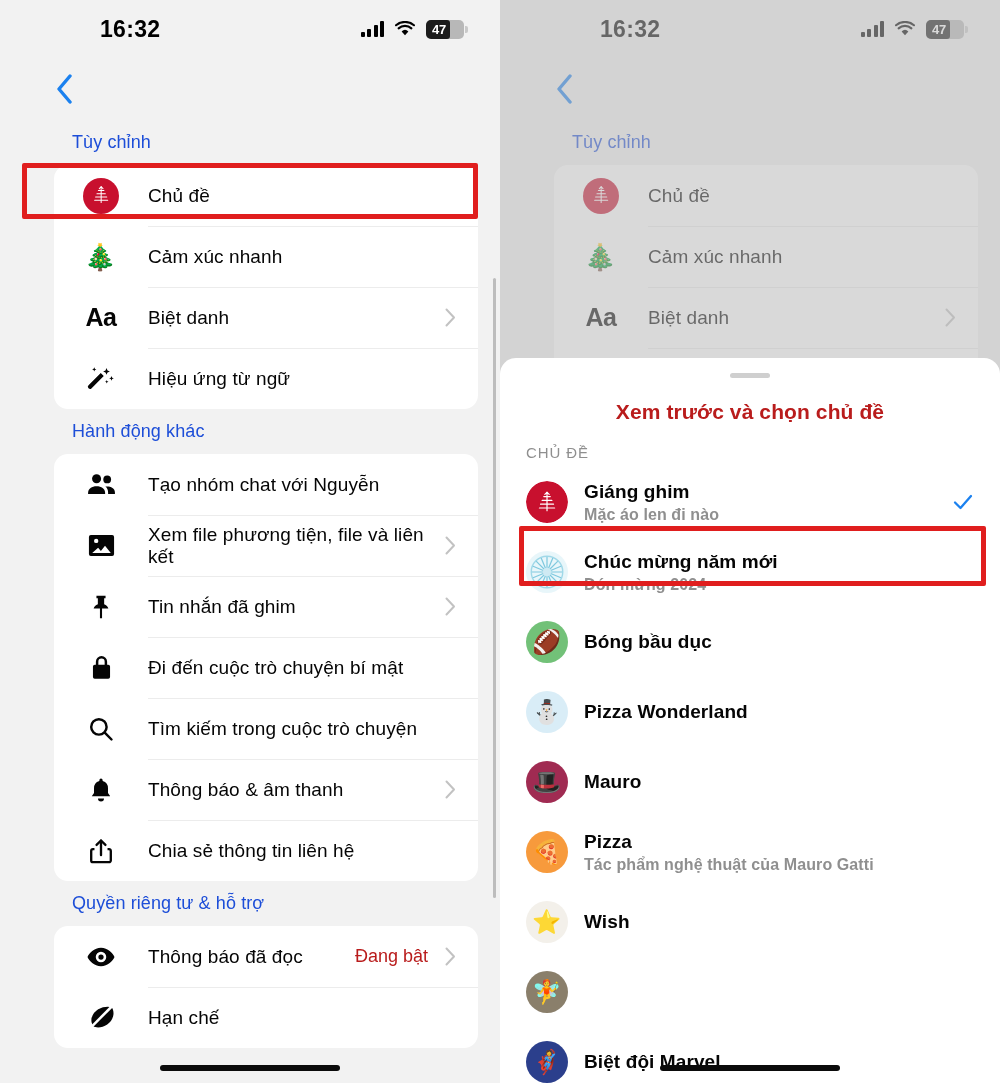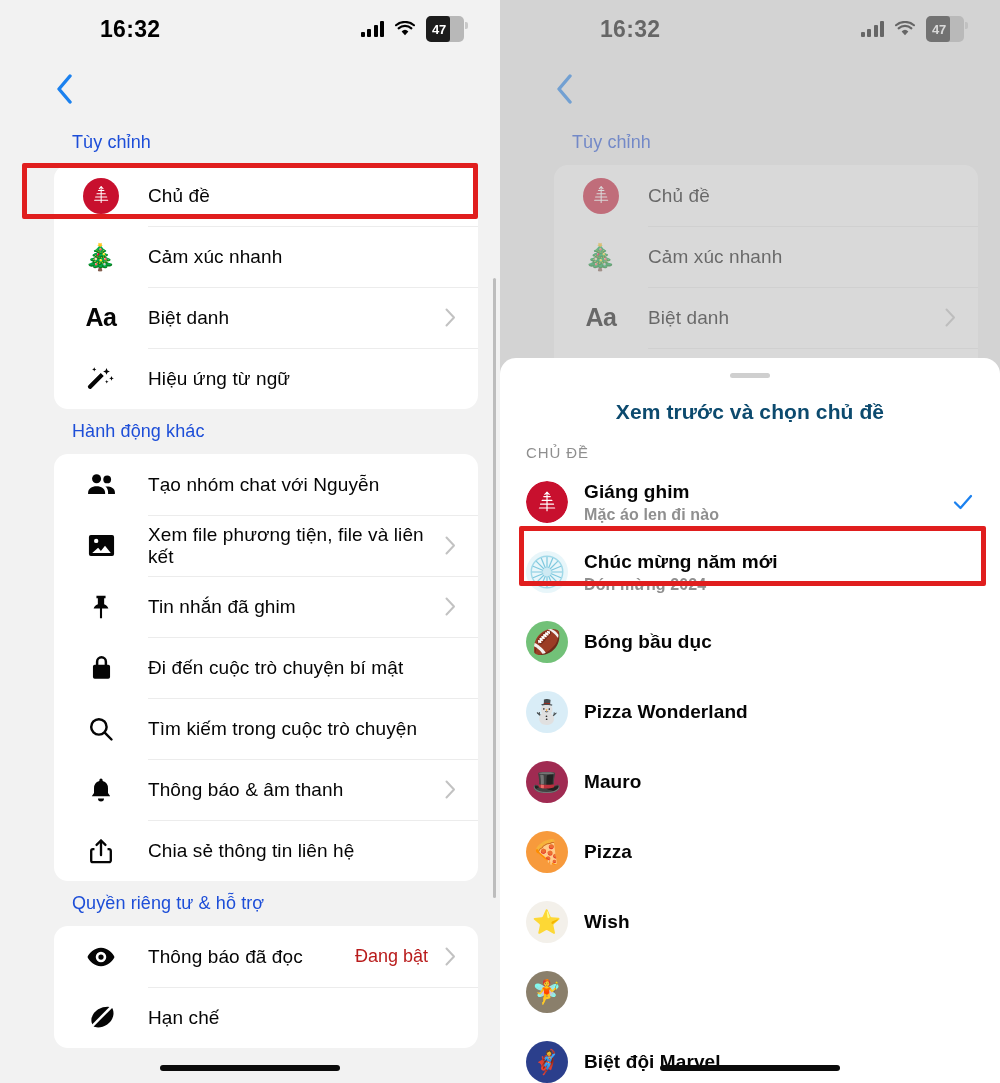--- a/index.html
+++ b/index.html
@@ -23,21 +23,21 @@
     font-size: 23px; font-weight: bold; color: #000;
     letter-spacing: 0.3px; margin-left: 68px;
   }
   .sb-right { display: flex; align-items: center; gap: 11px; }
   .bars { display: flex; align-items: flex-end; gap: 2.5px; height: 16px; }
   .bars i { width: 4px; background: #000; border-radius: 1px; display: block; }
   .bars i:nth-child(1){height:5px} .bars i:nth-child(2){height:8px}
   .bars i:nth-child(3){height:12px} .bars i:nth-child(4){height:16px}
   .wifi { width: 20px; height: 16px; position: relative; }
   .battery {
-    width: 38px; height: 26px; border-radius: 5px; background: #b8b8b8;
+    width: 38px; height: 19px; border-radius: 5px; background: #b8b8b8;
     position: relative; display: flex; align-items: center;
   }
   .battery .fill {
     position: absolute; left: 0; top: 0; bottom: 0; width: 62%;
     background: #1c1c1c; border-radius: 5px 3px 3px 5px;
   }
   .battery .pct {
     position: relative; color: #fff; font-size: 13px; font-weight: bold;
     margin-left: 6px; letter-spacing: -0.2px;
   }
@@ -100,21 +100,21 @@
   }
   .sheet {
     position: absolute; left: 0; right: 0; bottom: 0; top: 358px;
     background: #fff; border-radius: 16px 16px 0 0; z-index: 5; overflow: hidden;
   }
   .grabber {
     width: 40px; height: 5px; background: #cfcfcf; border-radius: 3px;
     margin: 15px auto 0;
   }
   .sheet-title {
-    text-align: center; font-size: 21px; font-weight: bold; color: #0c4a6e;
+    text-align: center; font-size: 21px; font-weight: bold; color: #b91c1c;
     margin-top: 22px; letter-spacing: 0.1px;
   }
   .sheet-sec {
     font-size: 15px; color: #8f8f8f; padding: 20px 0 6px 26px;
     letter-spacing: 0.9px;
   }
   .theme-row {
     display: flex; align-items: center; min-height: 70px; padding: 0 26px 0 26px;
     position: relative;
   }
@@ -574,20 +574,21 @@
           <div class="theme-row">
             <div class="theme-av" style="background:#a02b52;width:42px;height:42px;font-size:23.520000000000003px">🎩</div>
             <div class="theme-txt">
               <div class="theme-name">Mauro</div>
             </div>
           </div>
           <div class="theme-row">
             <div class="theme-av" style="background:#f79a3c;width:42px;height:42px;font-size:23.520000000000003px">🍕</div>
             <div class="theme-txt">
               <div class="theme-name">Pizza</div>
+              <div class="theme-sub">Tác phẩm nghệ thuật của Mauro Gatti</div>
             </div>
           </div>
           <div class="theme-row">
             <div class="theme-av" style="background:#f3f0ea;width:42px;height:42px;font-size:23.520000000000003px">⭐</div>
             <div class="theme-txt">
               <div class="theme-name">Wish</div>
             </div>
           </div>
           <div class="theme-row">
             <div class="theme-av" style="background:#8a7f6b;width:42px;height:42px;font-size:23.520000000000003px">🧚</div>

